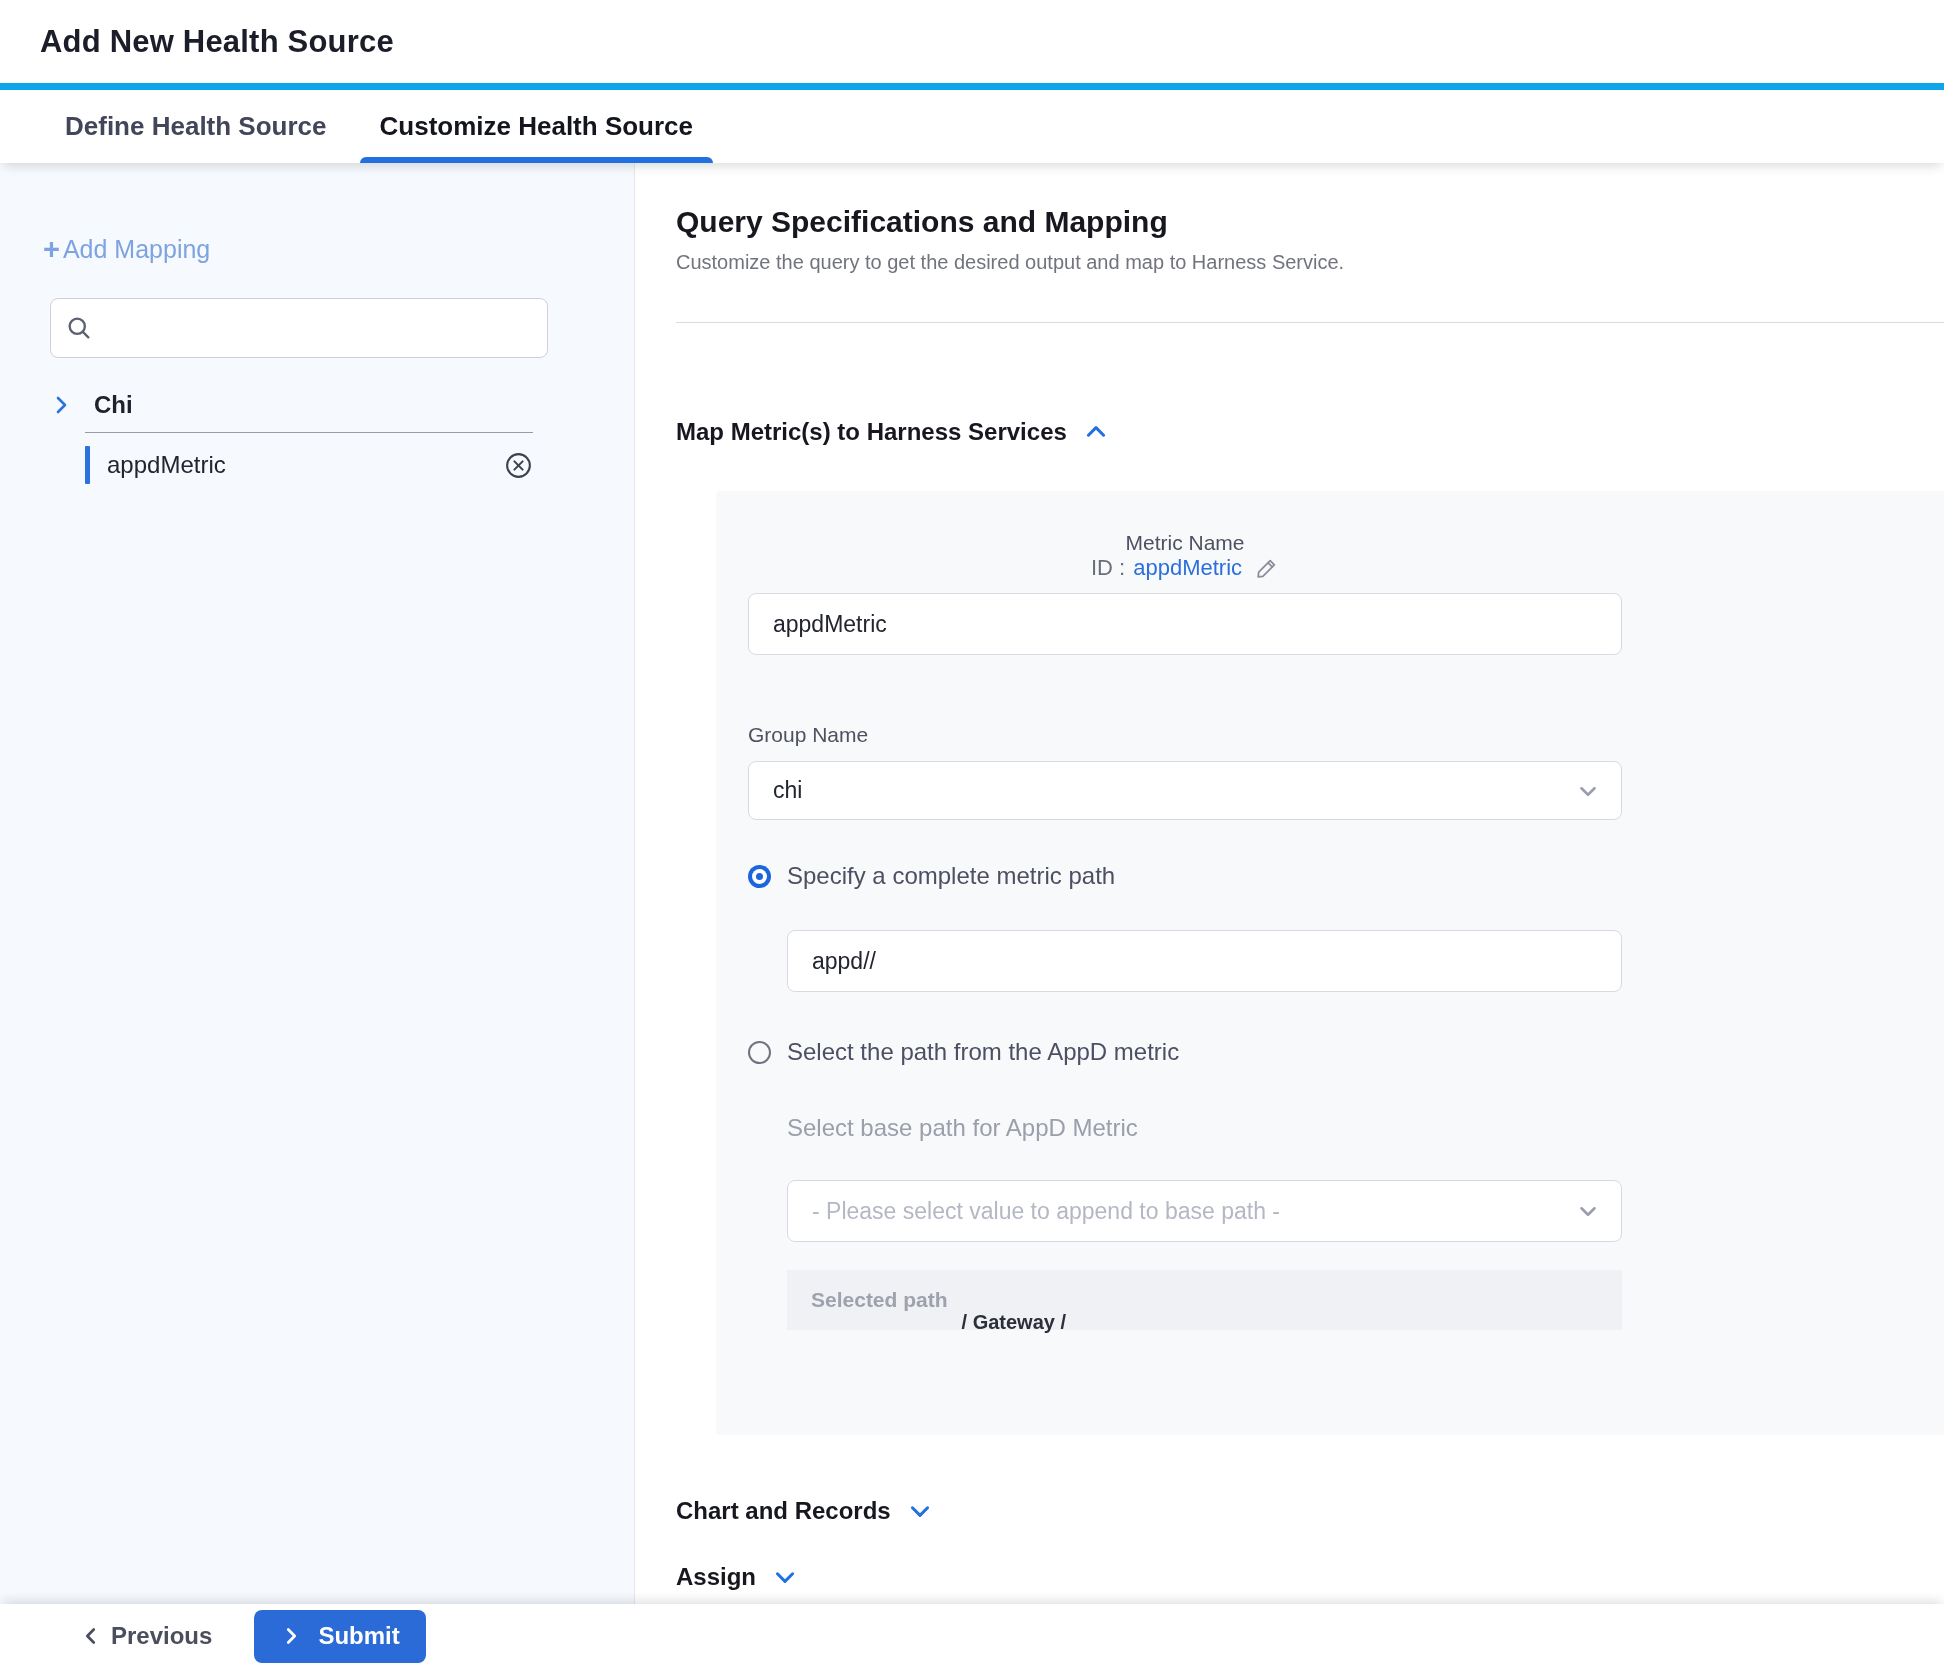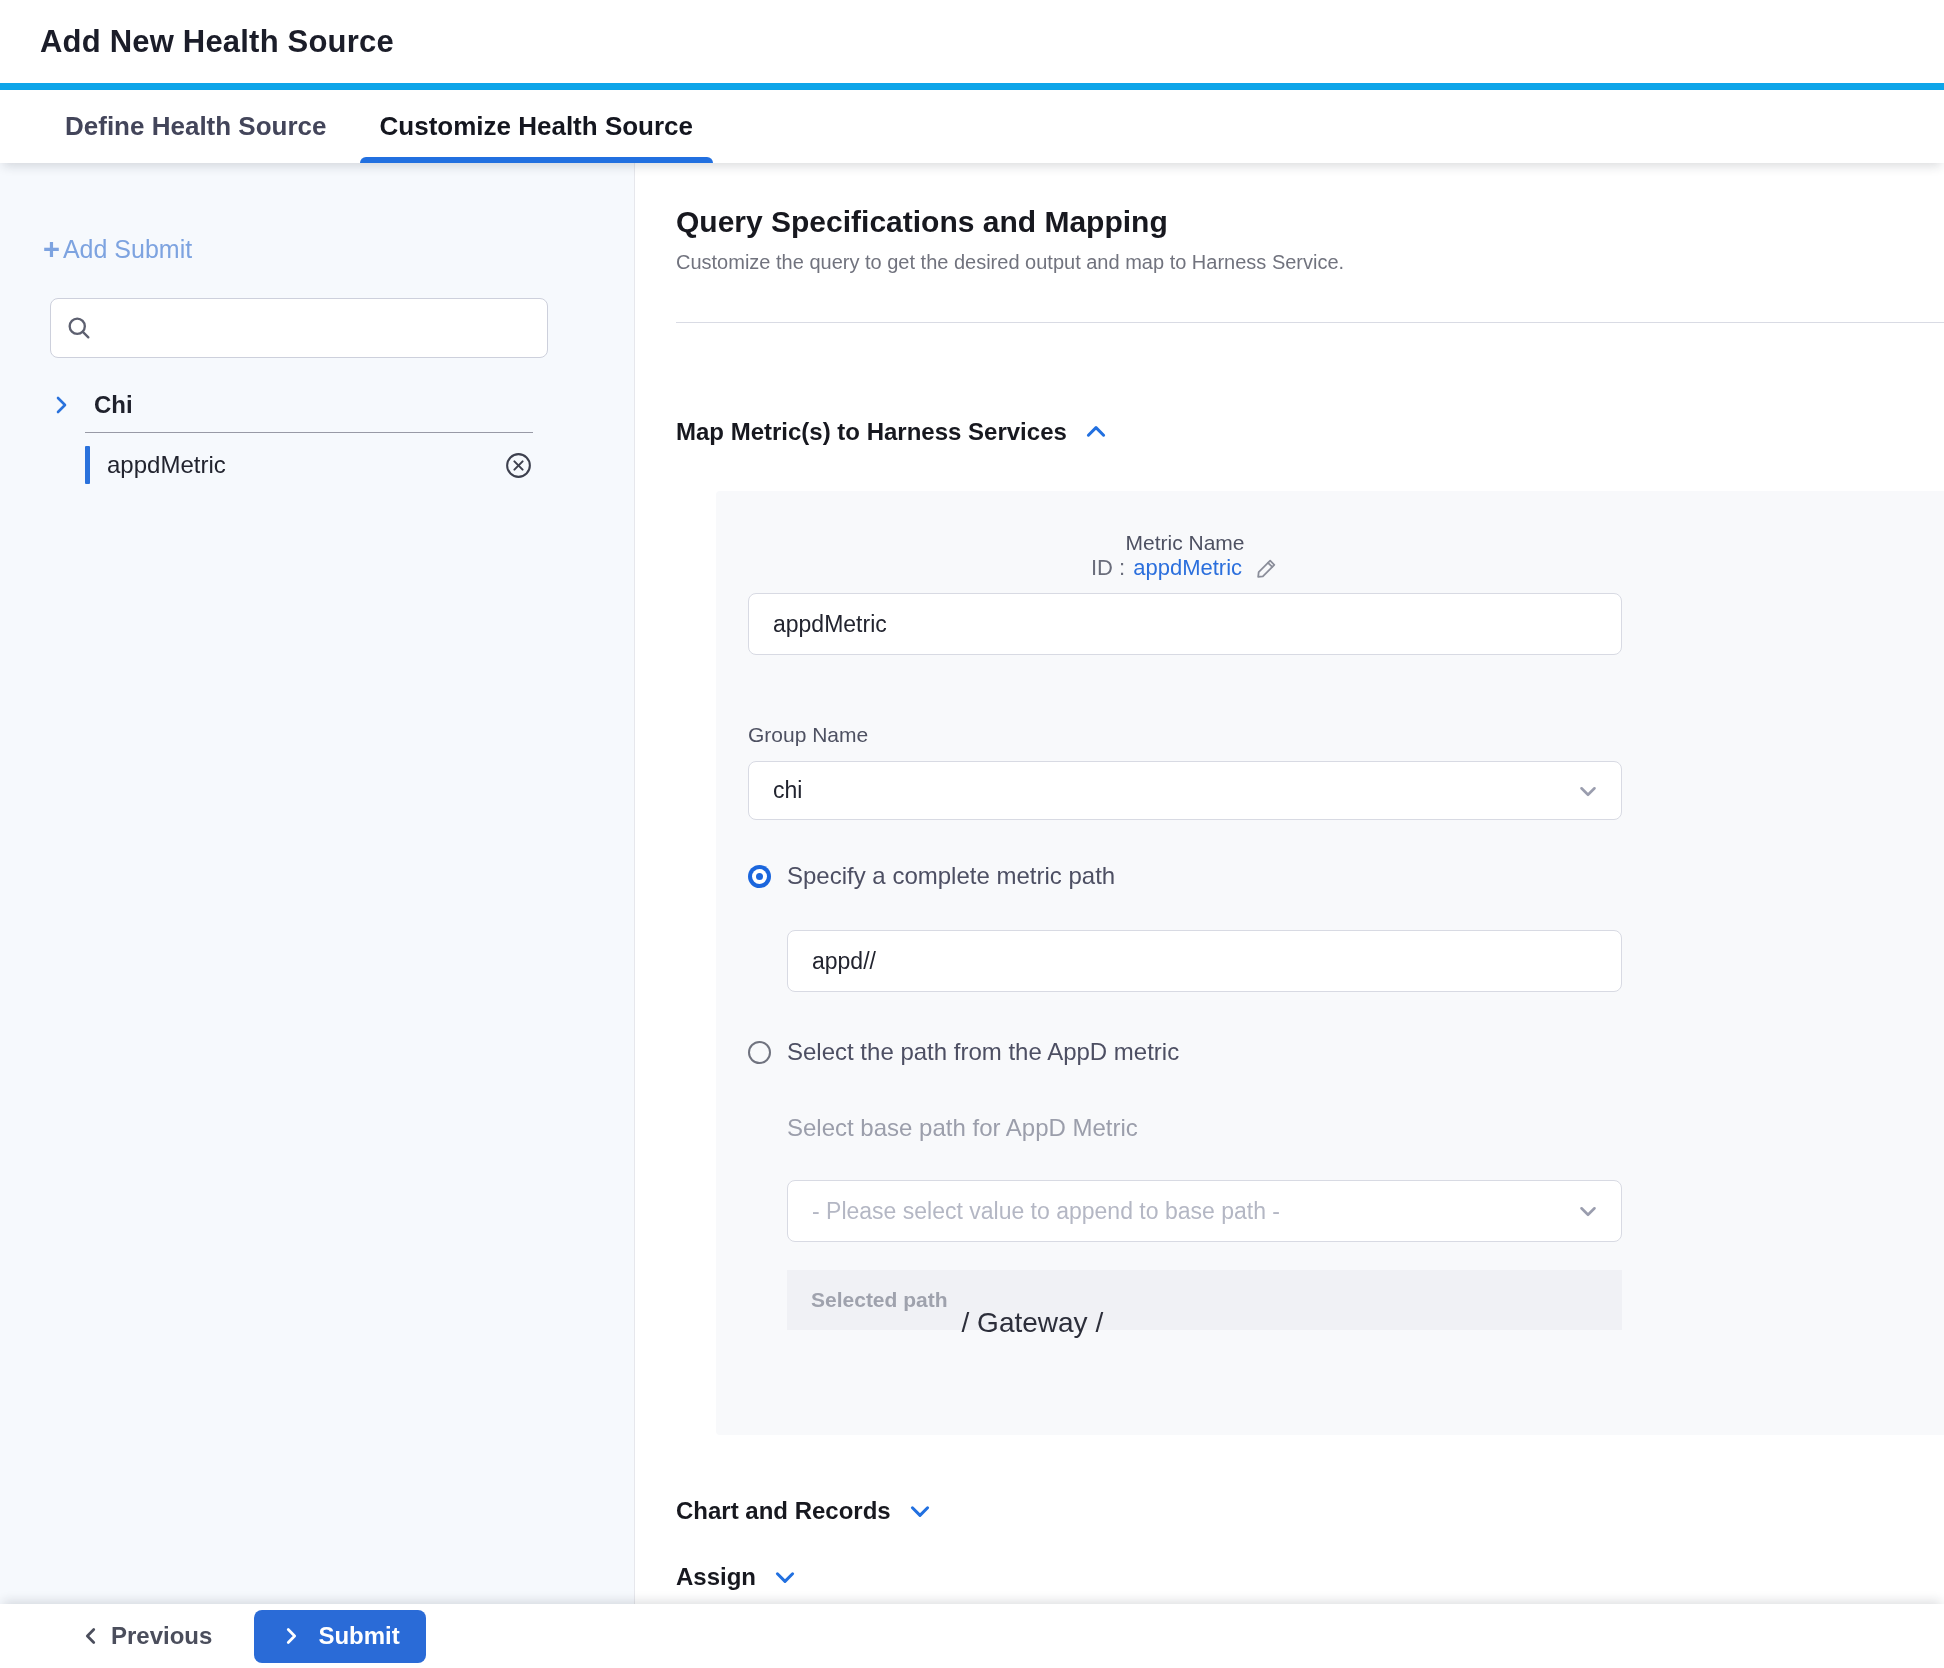--- a/index.html
+++ b/index.html
@@ -93,21 +93,21 @@
 
   .indent { margin-left:39px; }
   .path-input { margin-top:40px; width:835px; }
   .radio-row-2 { margin-top:46px; }
   .base-label { margin-top:48px; font-size:24px; color:#9b9eab; }
   .base-select { margin-top:38px; width:835px; height:62px; }
   .base-select .placeholder { color:#b4b7c4; }
   .selected-bar { margin-top:28px; width:835px; height:60px; background:#f0f1f5;
           display:flex; align-items:center; padding:0 24px; gap:14px; }
   .selected-bar .sp-label { font-size:21px; color:#9fa2ad; font-weight:700; }
-  .selected-bar .sp-value { font-size:28px; color:#2c2e3a; font-weight:400;margin-top:45px; }
+  .selected-bar .sp-value { font-size:20px; color:#2c2e3a; font-weight:700;margin-top:45px; }
 
   .collapsed-section { margin-top:62px; display:flex; align-items:center; gap:16px; cursor:pointer; }
   .collapsed-section.second { margin-top:38px; }
   .collapsed-section .c-label { font-size:24px; font-weight:700; color:#17181f; }
   .collapsed-section .c-chev { display:flex; color:#2270e0; }
 
   
   .footer { height:64px; flex:0 0 auto; background:#fff; display:flex; align-items:center;
             padding-left:80px; gap:42px; position:relative; z-index:6;
             box-shadow:0 -6px 10px -3px rgba(30,35,48,.14); }
@@ -131,21 +131,21 @@
   <div class="tabs">
     <div class="tab inactive">Define Health Source</div>
     <div class="tab active">Customize Health Source</div>
   </div>
 
   <div class="body">
 
     <div class="sidebar">
       <div class="add-metric">
         <span class="plus">+</span>
-        <span>Add Submit</span>
+        <span>Add Mapping</span>
       </div>
 
       <div class="search-wrap">
         <svg width="28" height="28" viewBox="0 0 24 24" fill="none" stroke="#5d6070" stroke-width="2" stroke-linecap="round">
           <circle cx="10.5" cy="10.5" r="6.5"></circle>
           <line x1="15.5" y1="15.5" x2="20" y2="20"></line>
         </svg>
         <input type="text" placeholder="" style="">
       </div>
 

